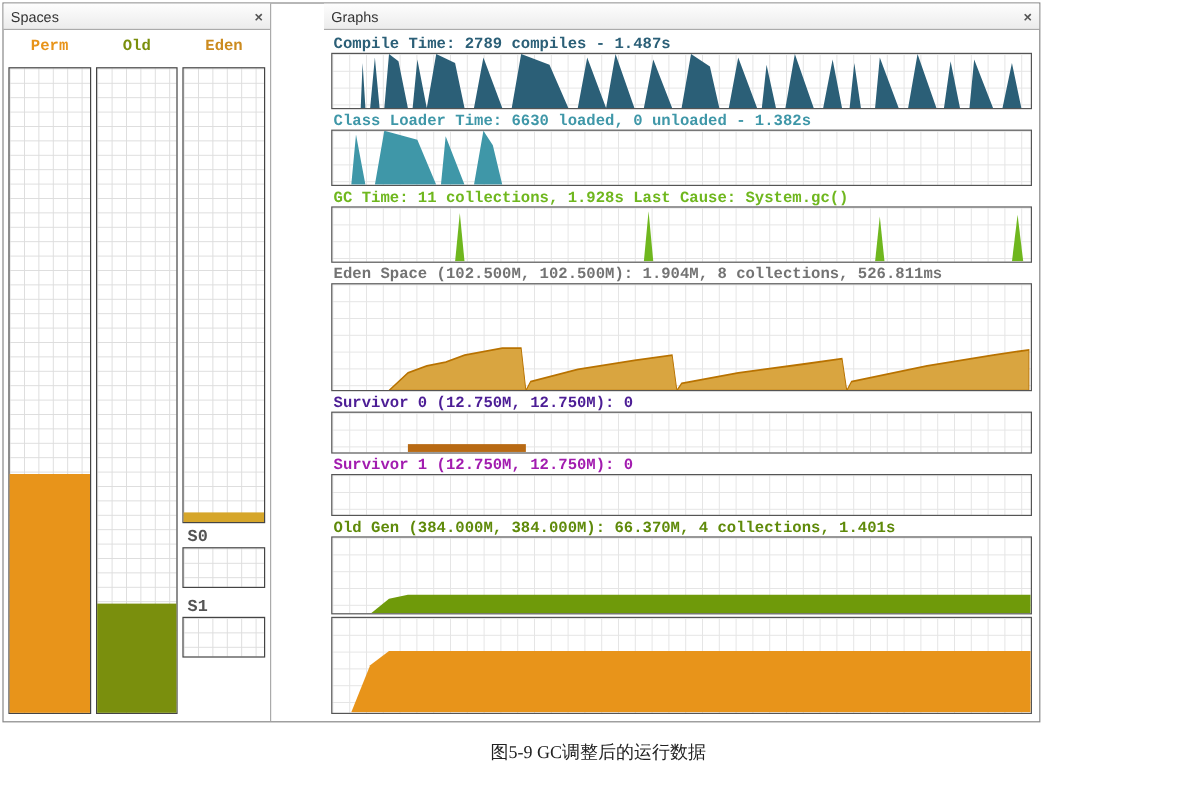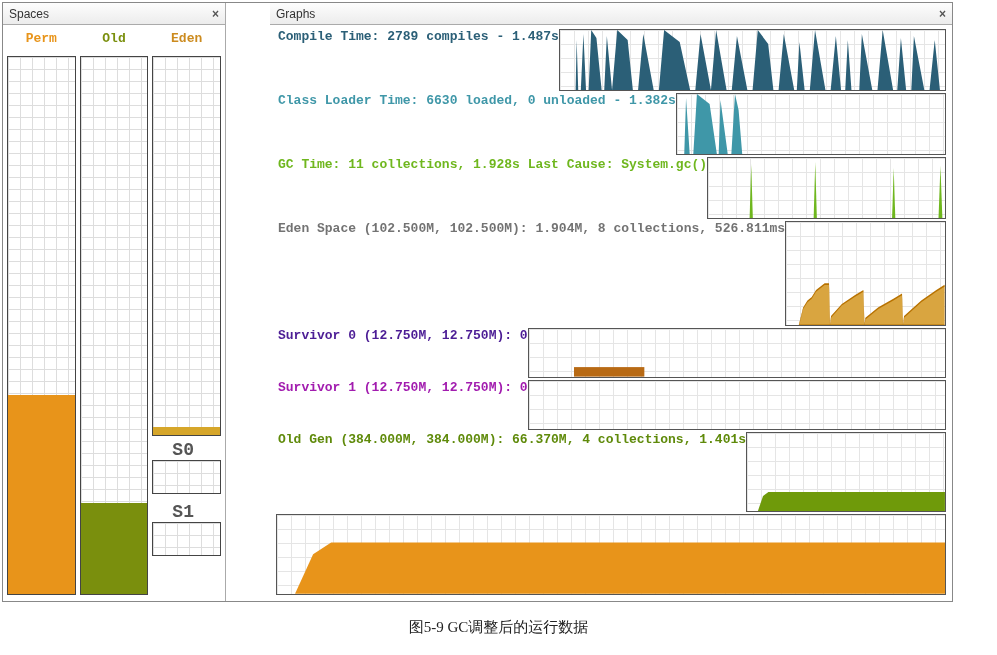--- a/index.html
+++ b/index.html
@@ -7,21 +7,21 @@
     margin: 0;
     padding: 0;
     font-family: "Courier New", monospace;
     font-size: 12px;
     background: #fff;
     width: 997px;
   }
   .container {
     display: flex;
     border: 1px solid #888;
-    width: 951px;
+    width: 865px;
     height: 600px;
     margin: 2px;
     background: #fff;
   }
   .spaces-panel {
     width: 223px;
     border-right: 1px solid #aaa;
     display: flex;
     flex-direction: column;
   }
@@ -89,36 +89,37 @@
     background: #fff;
     background-image:
       linear-gradient(#ddd 1px, transparent 1px),
       linear-gradient(90deg, #ddd 1px, transparent 1px);
     background-size: 12px 12px;
     margin-bottom: 4px;
     position: relative;
   }
   .small-label {
     font-weight: bold;
-    font-size: 18px;
+    font-size: 14px;
     align-self: flex-start;
-    margin-left: 20px;
+    margin-left: 4px;
     margin-top: 4px;
   }
   .graphs-body {
     flex: 1;
     padding: 4px 6px 6px 6px;
     display: flex;
     flex-direction: column;
     gap: 2px;
     overflow: hidden;
   }
   .graph-row {
     flex: 1;
     display: flex;
+    flex-direction: column;
     min-height: 0;
   }
   .graph-title {
     font-weight: bold;
     font-size: 13px;
     padding-left: 2px;
     white-space: nowrap;
   }
   .graph-area {
     flex: 1;

